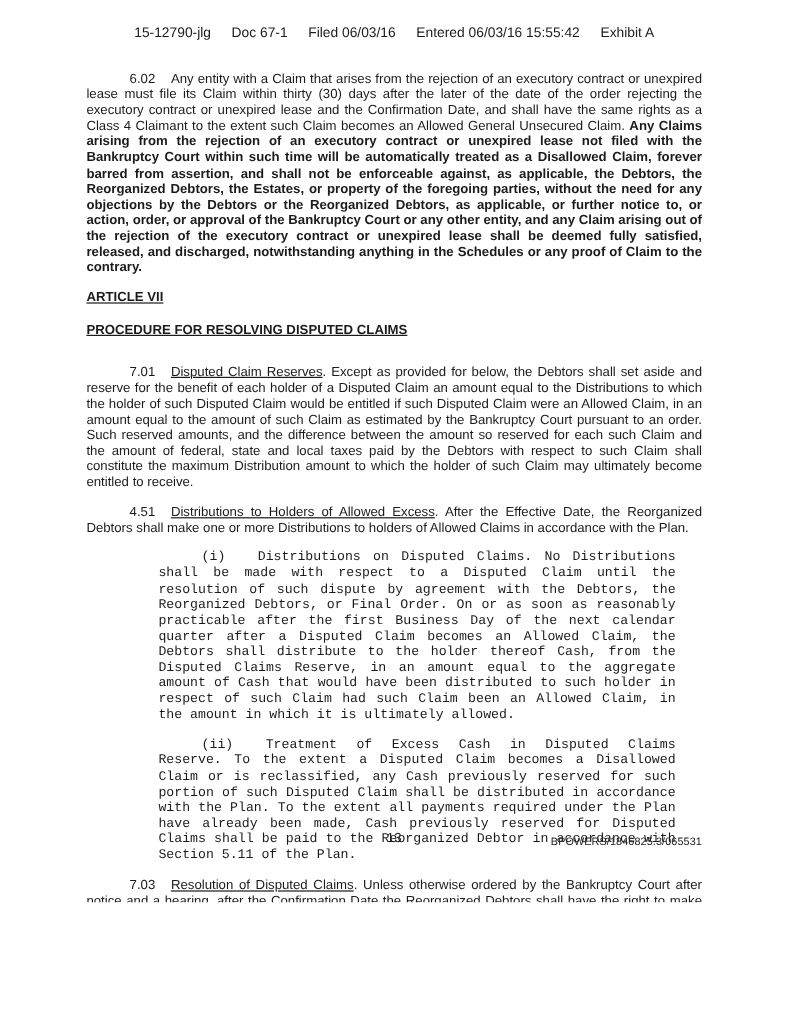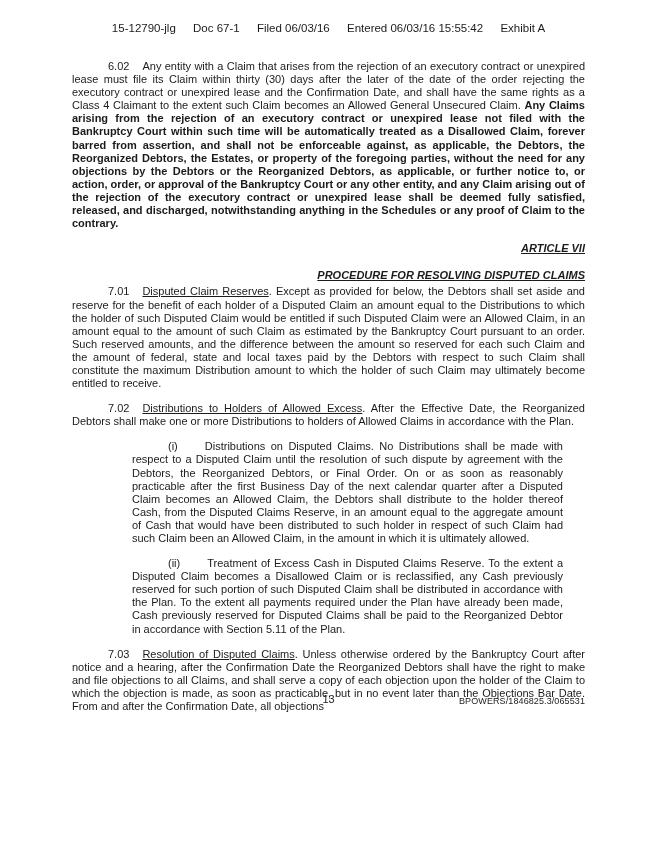--- a/index.html
+++ b/index.html
@@ -44,32 +44,32 @@
     line-height: 13.1px;
     text-align: justify;
   }
   p.para {
     margin: 0 0 12px 0;
     text-indent: 36px;
   }
   p.sub {
     margin: 0 22px 12px 60px;
     text-indent: 36px;
+    font-family: Liberation Mono, monospace;
   }
   .gap-sm { display: inline-block; width: 13px; }
   .gap-lg { display: inline-block; width: 27px; }
   .heading-center {
-    text-align: right;
+    text-align: left;
     font-weight: bold;
     margin: 14px 0 14px 0;
     text-indent: 0;
-    font-style: italic;
   }
   .heading-center.article { margin-top: 1px; }
-  .heading-center.procedure { margin-bottom: 3px; }
+  .heading-center.procedure { margin-bottom: 22px; }
   .u { text-decoration: underline; }
   b, .bold { font-weight: bold; }
   .footer-page-number {
     position: absolute;
     bottom: 47px;
     left: 72px;
     right: 71px;
     text-align: center;
     font-size: 11px;
   }
@@ -100,21 +100,21 @@
     <div class="doc-body">
 
       <p class="para"><span>6.02</span><span class="gap-sm"></span><span>Any entity with a Claim that arises from the rejection of an executory contract or unexpired lease must file its Claim within thirty (30) days after the later of the date of the order rejecting the executory contract or unexpired lease and the Confirmation Date, and shall have the same rights as a Class 4 Claimant to the extent such Claim becomes an Allowed General Unsecured Claim.</span> <b>Any Claims arising from the rejection of an executory contract or unexpired lease not filed with the Bankruptcy Court within such time will be automatically treated as a Disallowed Claim, forever barred from assertion, and shall not be enforceable against, as applicable, the Debtors, the Reorganized Debtors, the Estates, or property of the foregoing parties, without the need for any objections by the Debtors or the Reorganized Debtors, as applicable, or further notice to, or action, order, or approval of the Bankruptcy Court or any other entity, and any Claim arising out of the rejection of the executory contract or unexpired lease shall be deemed fully satisfied, released, and discharged, notwithstanding anything in the Schedules or any proof of Claim to the contrary.</b></p>
 
       <div class="heading-center article"><span class="u">ARTICLE VII</span></div>
 
       <div class="heading-center procedure"><span class="u">PROCEDURE FOR RESOLVING DISPUTED CLAIMS</span></div>
 
       <p class="para"><span>7.01</span><span class="gap-sm"></span><span class="u">Disputed Claim Reserves</span><span>. Except as provided for below, the Debtors shall set aside and reserve for the benefit of each holder of a Disputed Claim an amount equal to the Distributions to which the holder of such Disputed Claim would be entitled if such Disputed Claim were an Allowed Claim, in an amount equal to the amount of such Claim as estimated by the Bankruptcy Court pursuant to an order. Such reserved amounts, and the difference between the amount so reserved for each such Claim and the amount of federal, state and local taxes paid by the Debtors with respect to such Claim shall constitute the maximum Distribution amount to which the holder of such Claim may ultimately become entitled to receive.</span></p>
 
-      <p class="para"><span>7.02</span><span class="gap-sm"></span><span class="u">Distributions to Holders of Allowed Excess</span><span>. After the Effective Date, the Reorganized Debtors shall make one or more Distributions to holders of Allowed Claims in accordance with the Plan.</span></p>
+      <p class="para"><span>4.51</span><span class="gap-sm"></span><span class="u">Distributions to Holders of Allowed Excess</span><span>. After the Effective Date, the Reorganized Debtors shall make one or more Distributions to holders of Allowed Claims in accordance with the Plan.</span></p>
 
       <p class="sub"><span>(i)</span><span class="gap-lg"></span><span>Distributions on Disputed Claims.  No Distributions shall be made with respect to a Disputed Claim until the resolution of such dispute by agreement with the Debtors, the Reorganized Debtors, or Final Order.  On or as soon as reasonably practicable after the first Business Day of the next calendar quarter after a Disputed Claim becomes an Allowed Claim, the Debtors shall distribute to the holder thereof Cash, from the Disputed Claims Reserve, in an amount equal to the aggregate amount of Cash that would have been distributed to such holder in respect of such Claim had such Claim been an Allowed Claim, in the amount in which it is ultimately allowed.</span></p>
 
       <p class="sub"><span>(ii)</span><span class="gap-lg"></span><span>Treatment of Excess Cash in Disputed Claims Reserve.  To the extent a Disputed Claim becomes a Disallowed Claim or is reclassified, any Cash previously reserved for such portion of such Disputed Claim shall be distributed in accordance with the Plan. To the extent all payments required under the Plan have already been made, Cash previously reserved for Disputed Claims shall be paid to the Reorganized Debtor in accordance with Section 5.11 of the Plan.</span></p>
 
       <p class="para"><span>7.03</span><span class="gap-sm"></span><span class="u">Resolution of Disputed Claims</span><span>.  Unless otherwise ordered by the Bankruptcy Court after notice and a hearing, after the Confirmation Date the Reorganized Debtors shall have the right to make and file objections to all Claims, and shall serve a copy of each objection upon the holder of the Claim to which the objection is made, as soon as practicable, but in no event later than the Objections Bar Date.  From and after the Confirmation Date, all objections</span></p>
 
     </div>
   </div>
 

